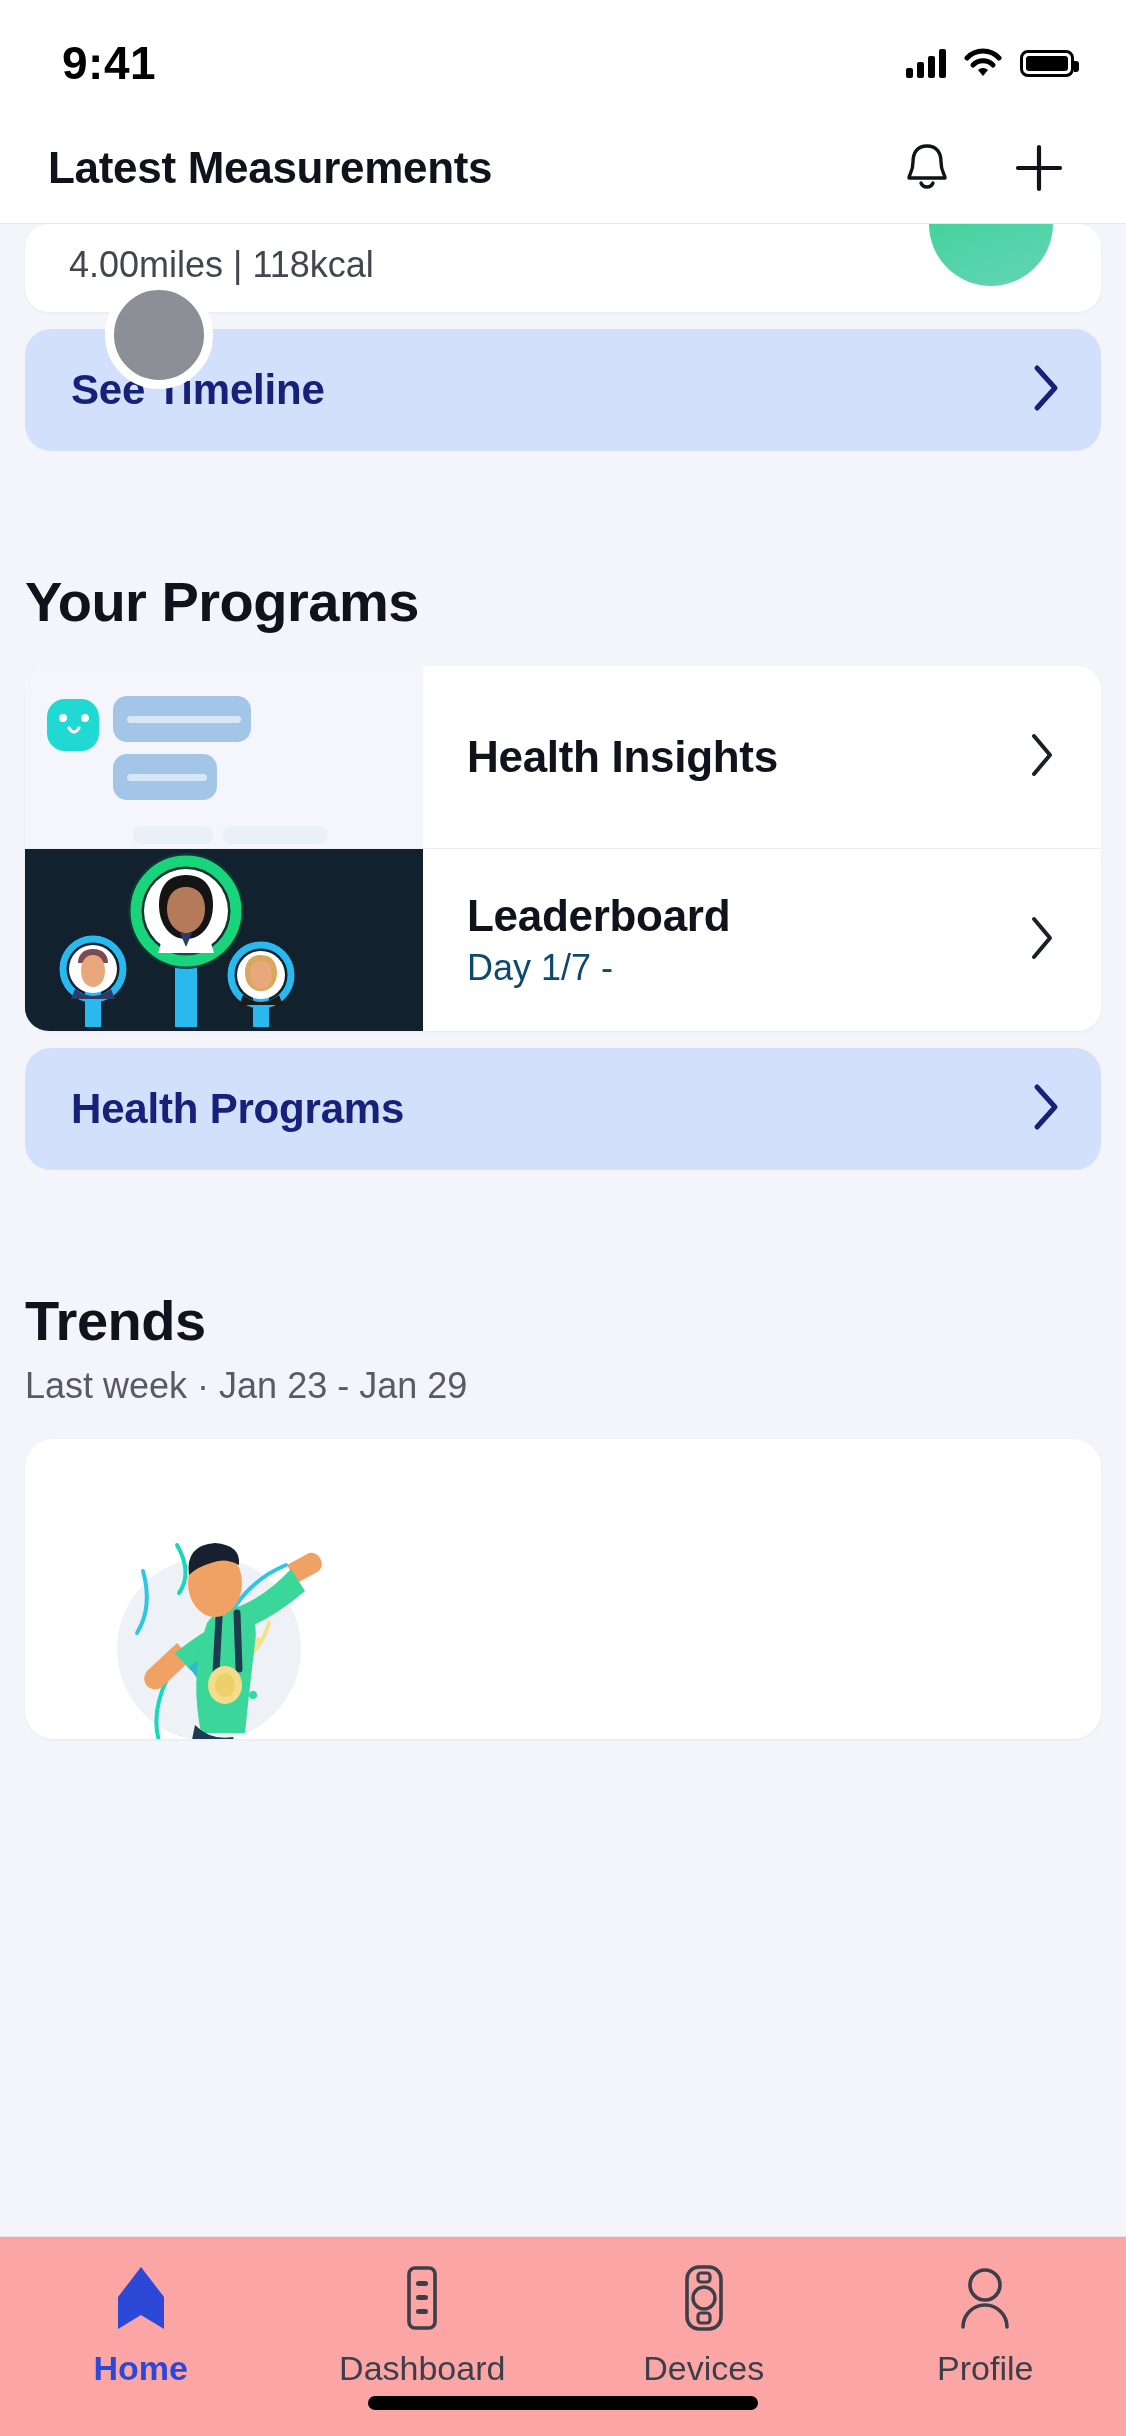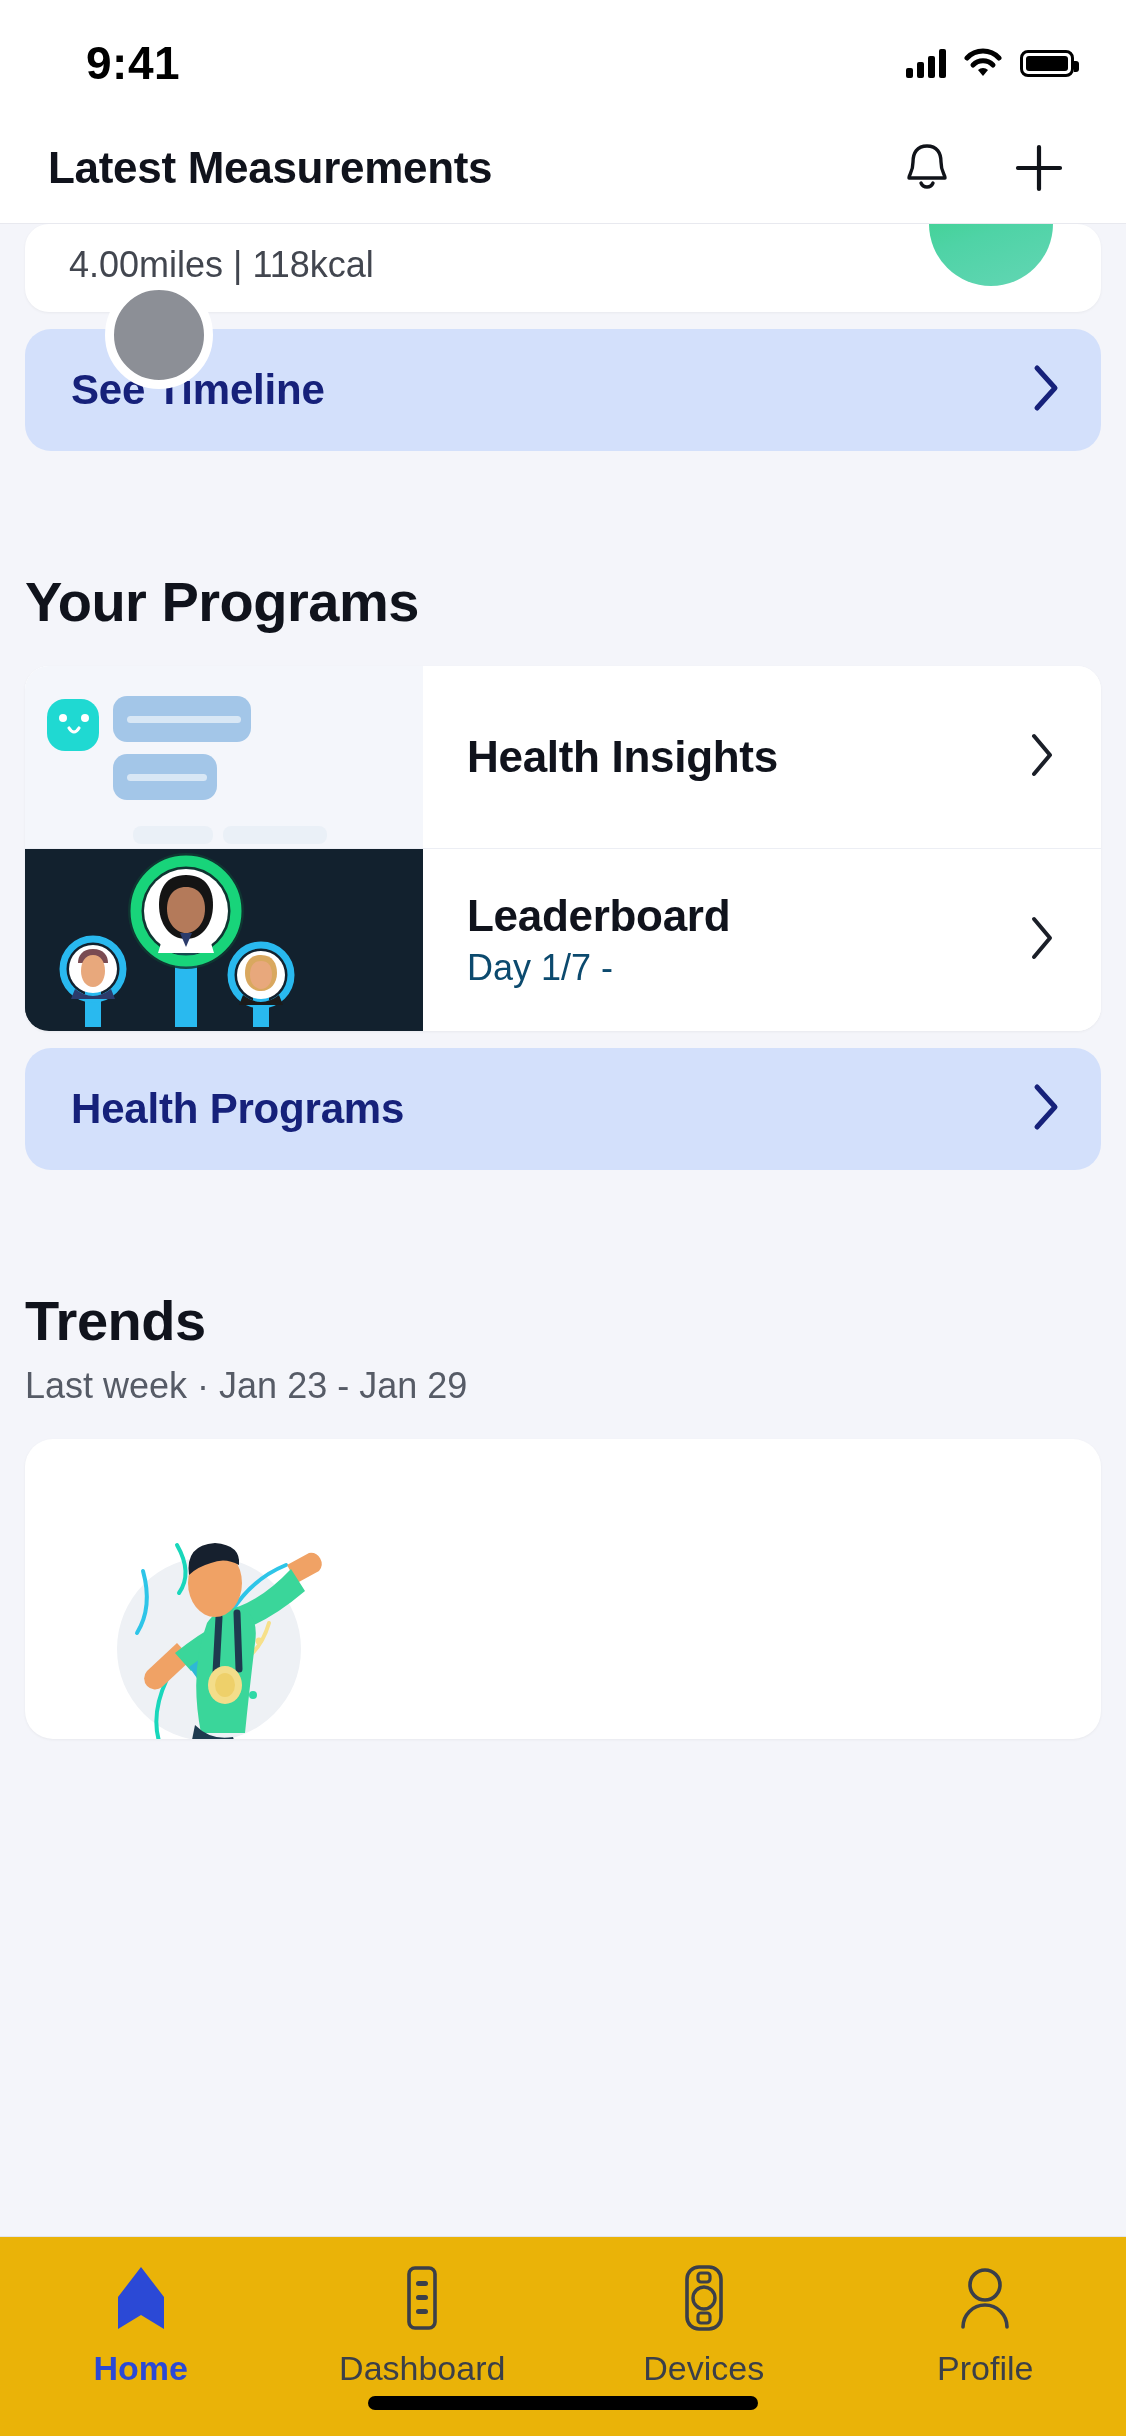--- a/index.html
+++ b/index.html
@@ -14,21 +14,21 @@
     width:1126px; height:2436px;
     background:#f4f5fa;
     display:flex; flex-direction:column;
   }
 
   
   .statusbar {
     height:112px; flex:0 0 112px;
     background:#ffffff;
     display:flex; align-items:center; justify-content:space-between;
-    padding:0 52px 0 86px;
+    padding:0 52px 0 62px;
   }
   .status-time {
     font-size:46px; font-weight:600; color:#000; letter-spacing:0.5px;
     margin-top:14px;
   }
   .status-right { display:flex; align-items:center; gap:18px; margin-top:14px; }
 
   .sig { display:flex; align-items:flex-end; gap:4px; height:30px; }
   .sig i { display:block; width:7px; background:#000; border-radius:2px; }
   .sig i:nth-child(1){height:10px;} .sig i:nth-child(2){height:16px;}
@@ -146,21 +146,21 @@
     margin-top:32px;
     background:#ffffff; border-radius:28px;
     height:300px; position:relative; overflow:hidden;
     box-shadow:0 1px 3px rgba(16,19,28,0.05);
   }
   .trend-illu { position:absolute; left:56px; top:60px; }
 
   
   .tabbar {
     flex:0 0 200px;
-    background:#eab308;
+    background:#fca5a5;
     border-top:1px solid #e2e4ec;
     display:flex; align-items:flex-start; justify-content:space-around;
     padding-top:26px;
   }
   .tab { display:flex; flex-direction:column; align-items:center; gap:12px; width:220px; }
   .tab-label { font-size:34px; color:#3b3f49; }
   .tab.active .tab-label { color:#2b49d6; font-weight:600; }
   .home-indicator {
     position:absolute; left:50%; transform:translateX(-50%);
     bottom:26px; width:390px; height:14px; background:#000; border-radius:10px;

